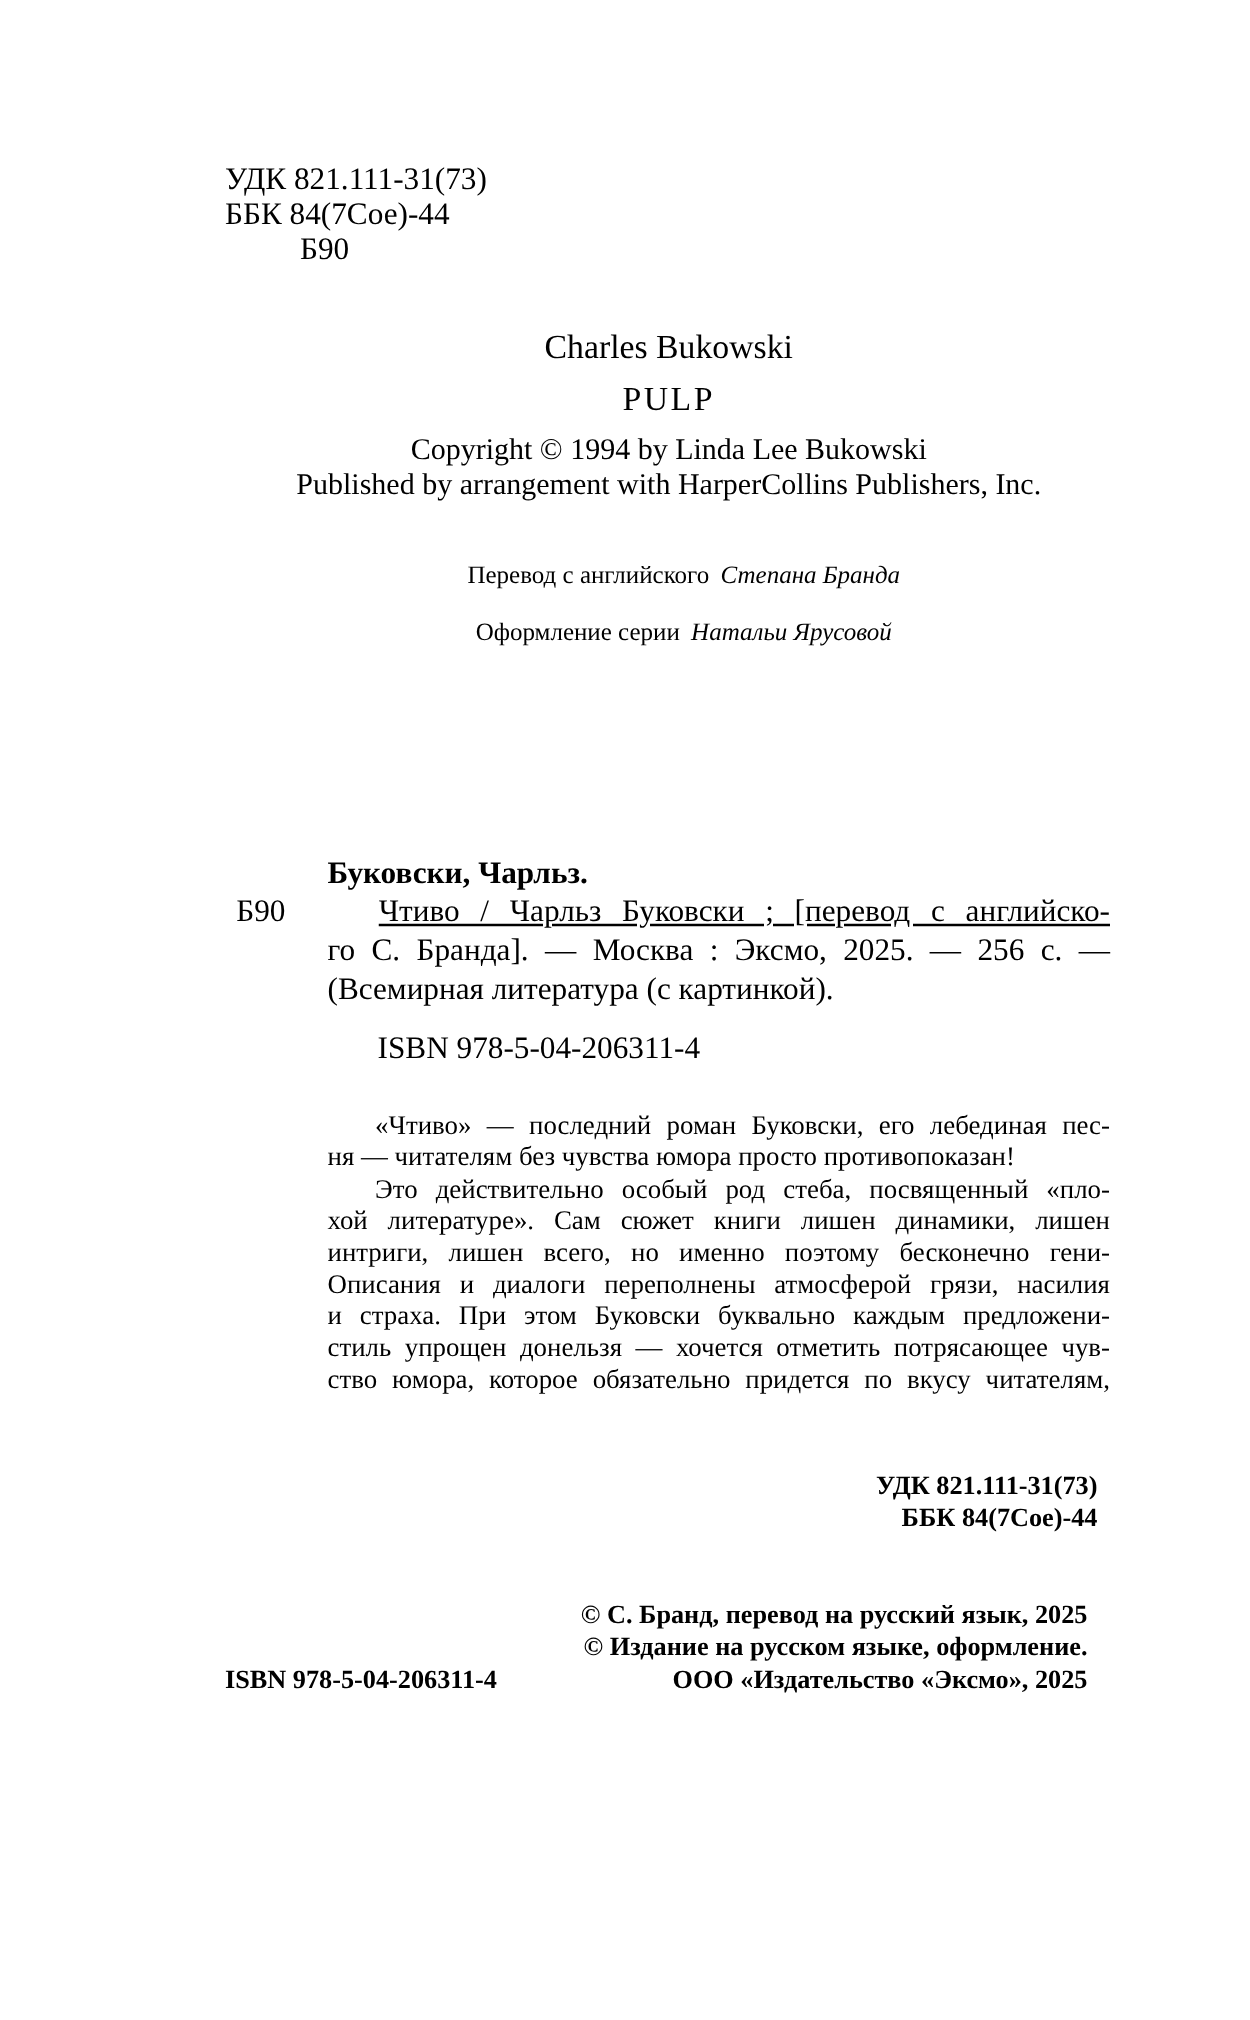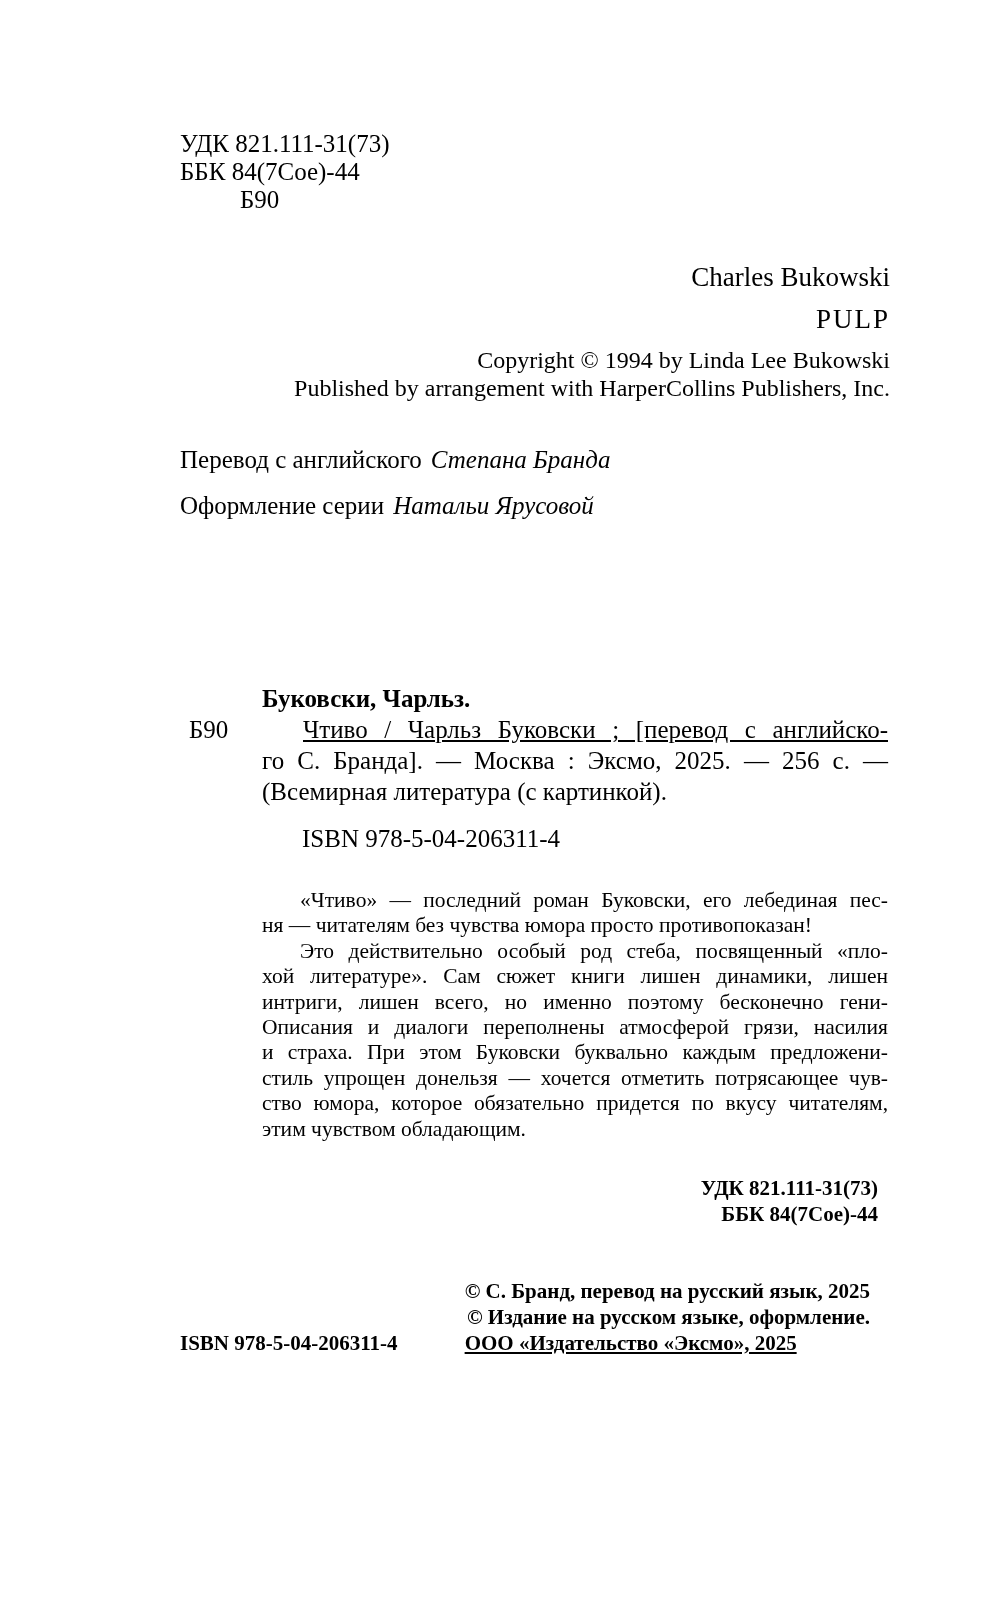--- a/index.html
+++ b/index.html
@@ -11,49 +11,49 @@
     color:#000;
     -webkit-font-smoothing:antialiased;
   }
   .abs{position:absolute;}
 
   
   .top-codes{left:180px;top:130px;font-size:25px;line-height:28px;}
   .top-codes .b90{padding-left:60px;}
 
   
-  .title-block{left:180px;top:262px;width:710px;text-align:right;}
+  .title-block{left:180px;top:262px;width:710px;text-align:center;}
   .title-block .author{font-size:27px;line-height:30px;}
   .title-block .booktitle{font-size:27px;line-height:30px;letter-spacing:2px;margin-top:12px;}
   .title-block .copy{font-size:24px;line-height:28px;}
   .title-block .copy.first{margin-top:12px;}
 
   
-  .credits{left:180px;top:445px;width:710px;font-size:25px;line-height:30px;}
+  .credits{left:192px;top:445px;width:710px;text-align:center;font-size:20px;line-height:30px;}
   .credits .row2{margin-top:16px;}
   .credits i{margin-left:9px;}
 
   
   .catalog{left:262px;top:683px;width:626px;font-size:25px;line-height:31px;}
   .catalog .entry{font-weight:bold;}
   .b90-label{left:189px;top:714px;font-size:25px;line-height:31px;}
   .jline{text-align:justify;text-align-last:justify;}
   .indent-c{padding-left:41px;text-decoration:underline;}
   .isbn-top{left:302px;top:824px;font-size:25px;line-height:29px;}
 
   
   .annotation{left:262px;top:888px;width:626px;font-size:21.5px;line-height:25.4px;}
   .annotation .indent{padding-left:38px;}
 
   
   .codes-right{left:180px;top:1176px;width:698px;text-align:right;font-weight:bold;font-size:21px;line-height:25.5px;}
 
   
   .bottom-block{right:130px;top:1278px;text-align:right;font-weight:bold;font-size:21px;line-height:26px;white-space:nowrap;margin-left:48px;}
-  .bottom-block .center{text-align:left;text-decoration:underline;}
+  .bottom-block .center{text-align:right;}
   .isbn-bottom{left:180px;top:1330px;font-weight:bold;font-size:21px;line-height:26px;}
 </style>
 </head>
 <body>
 
 <div class="abs top-codes">
   <div>УДК 821.111-31(73)</div>
   <div>ББК 84(7Сое)-44</div>
   <div class="b90">Б90</div>
 </div>
@@ -88,21 +88,20 @@
 <div class="abs annotation">
   <div class="jline indent">«Чтиво» — последний роман Буковски, его лебединая пес-</div>
   <div>ня — читателям без чувства юмора просто противопоказан!</div>
   <div class="jline indent">Это действительно особый род стеба, посвященный «пло-</div>
   <div class="jline">хой литературе». Сам сюжет книги лишен динамики, лишен</div>
   <div class="jline">интриги, лишен всего, но именно поэтому бесконечно гени-</div>
   <div class="jline">Описания и диалоги переполнены атмосферой грязи, насилия</div>
   <div class="jline">и страха. При этом Буковски буквально каждым предложени-</div>
   <div class="jline">стиль упрощен донельзя — хочется отметить потрясающее чув-</div>
   <div class="jline">ство юмора, которое обязательно придется по вкусу читателям,</div>
-  <div>этим чувством обладающим.</div>
 </div>
 
 <div class="abs codes-right">
   <div>УДК 821.111-31(73)</div>
   <div>ББК 84(7Сое)-44</div>
 </div>
 
 <div class="abs bottom-block">
   <div>© С. Бранд, перевод на русский язык, 2025</div>
   <div>© Издание на русском языке, оформление.</div>

